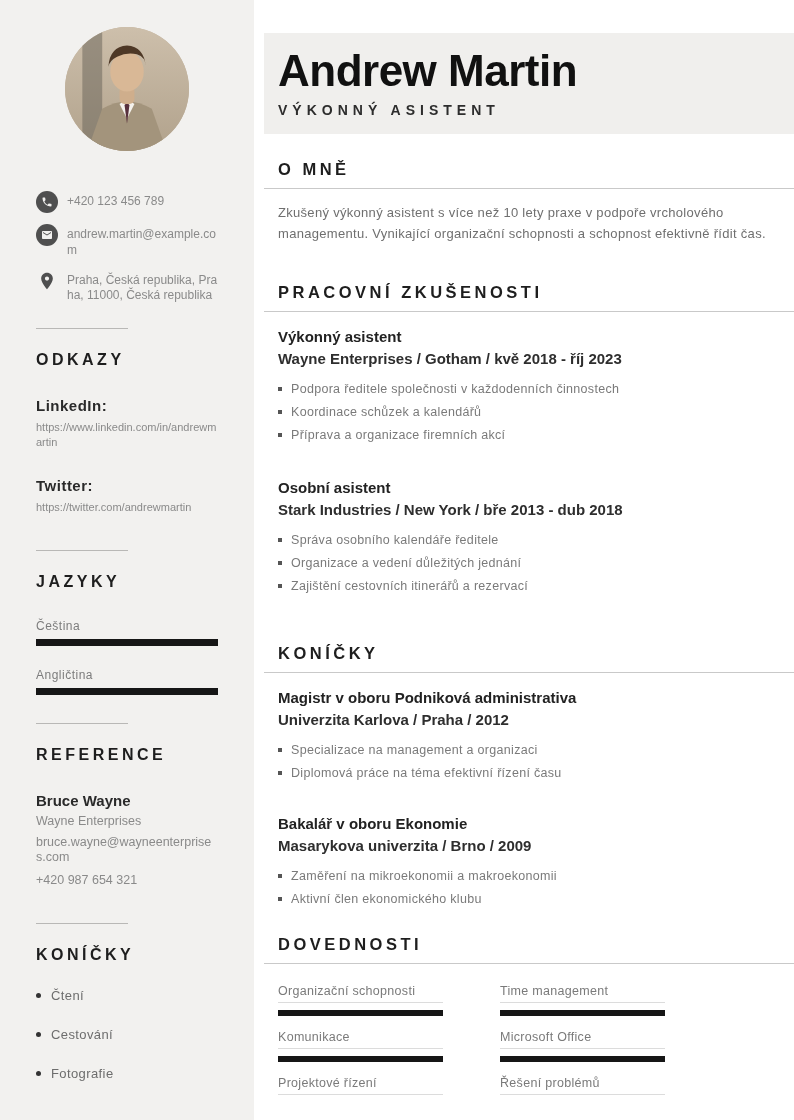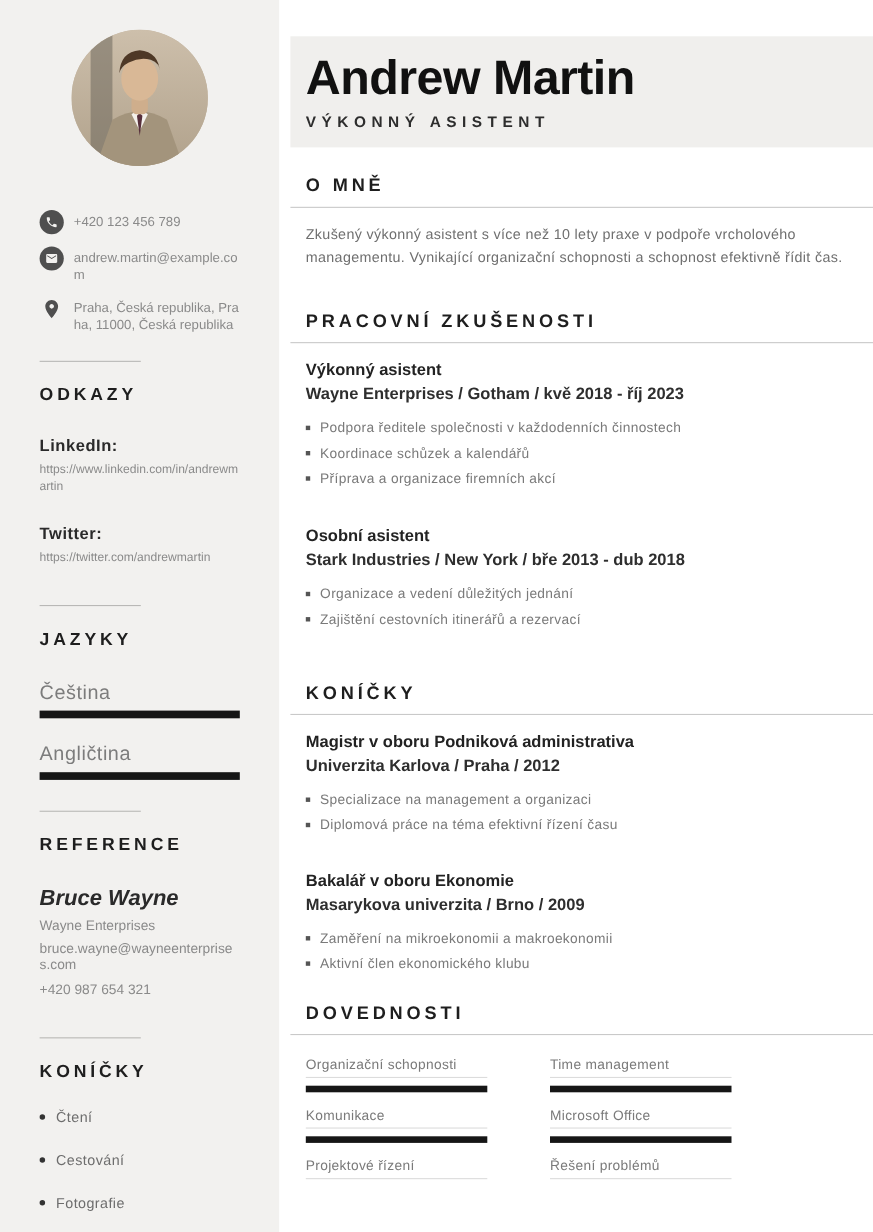--- a/index.html
+++ b/index.html
@@ -24,25 +24,25 @@
   .cicon.nobg svg { width:20px; height:20px; fill:#4f4f4f; }
   .ctext { font-size:12px; line-height:1.32; color:#8a8a8a; word-break:break-all; padding-top:3px; }
 
   .sdivider { border:none; border-top:1px solid #b9b8b6; width:92px; margin:24px 0 0 0; }
 
   .stitle { margin-top:22px; font-size:16px; font-weight:700; letter-spacing:3.5px; color:#1e1e1e; }
 
   .link-label { margin-top:28px; font-size:15px; font-weight:700; color:#2a2a2a; letter-spacing:.5px; }
   .link-url { margin-top:6px; font-size:11px; color:#8a8a8a; line-height:1.3; word-break:break-all; }
 
-  .lang-name { margin-top:28px; font-size:18px; color:#7c7c7c; letter-spacing:.5px; }
+  .lang-name { margin-top:28px; font-size:12px; color:#7c7c7c; letter-spacing:.5px; }
   .lang-bar { margin-top:6px; height:7px; width:182px; background:#161616; }
   .lang-name.second { margin-top:22px; }
 
-  .ref-name { margin-top:28px; font-size:20px; font-weight:700; color:#2a2a2a;font-style:italic; }
+  .ref-name { margin-top:28px; font-size:15px; font-weight:700; color:#2a2a2a; }
   .ref-line { margin-top:5px; font-size:12.5px; color:#8a8a8a; line-height:1.25; word-break:break-all; }
 
   .hobby { margin-top:24px; display:flex; align-items:center; gap:10px; font-size:13px; color:#6d6d6d; letter-spacing:.4px; }
   .hobby:first-of-type { margin-top:28px; }
   .dot { width:5px; height:5px; border-radius:50%; background:#333; }
 
   
   .main { flex:1; background:#ffffff; }
   .band { margin-top:33px; background:#f0efed; padding:16px 20px 16px 14px; }
   .name { font-size:44px; line-height:44px; font-weight:700; letter-spacing:-.5px; color:#111; }
@@ -199,20 +199,24 @@
           </div>
       </div>
     </div>
 
     <div class="job second">
       <div class="job-role">Osobní asistent</div>
       <div class="job-meta">Stark Industries / New York / bře 2013 - dub 2018</div>
       <div class="bullets">
         <div class="b-row">
             <span class="sq"></span>
+            <span>Správa osobního kalendáře ředitele</span>
+          </div>
+        <div class="b-row">
+            <span class="sq"></span>
             <span>Organizace a vedení důležitých jednání</span>
           </div>
         <div class="b-row">
             <span class="sq"></span>
             <span>Zajištění cestovních itinerářů a rezervací</span>
           </div>
       </div>
     </div>
   </section>
 

